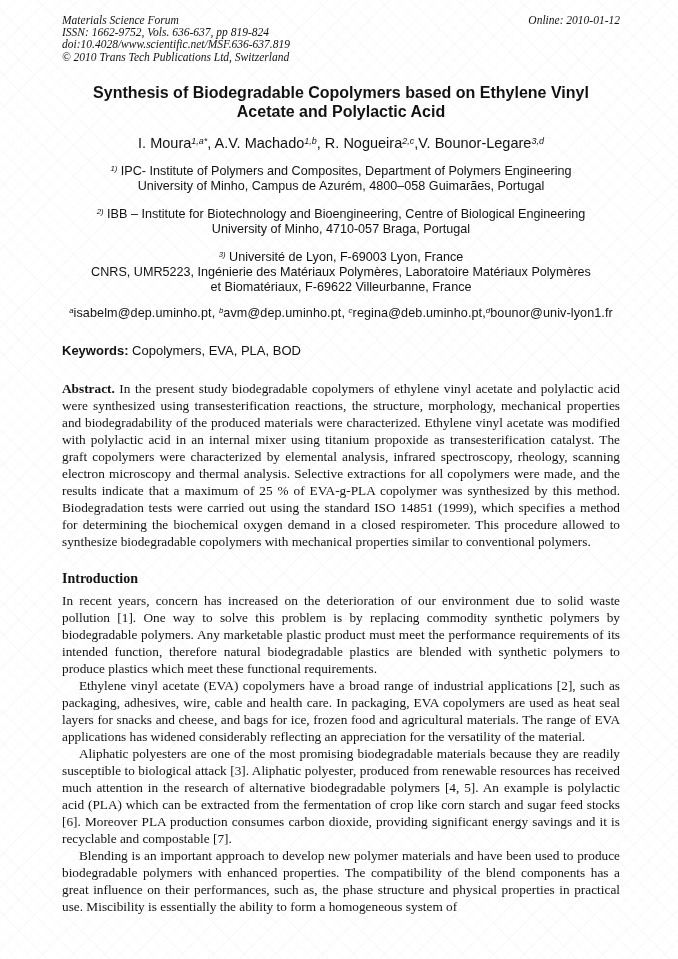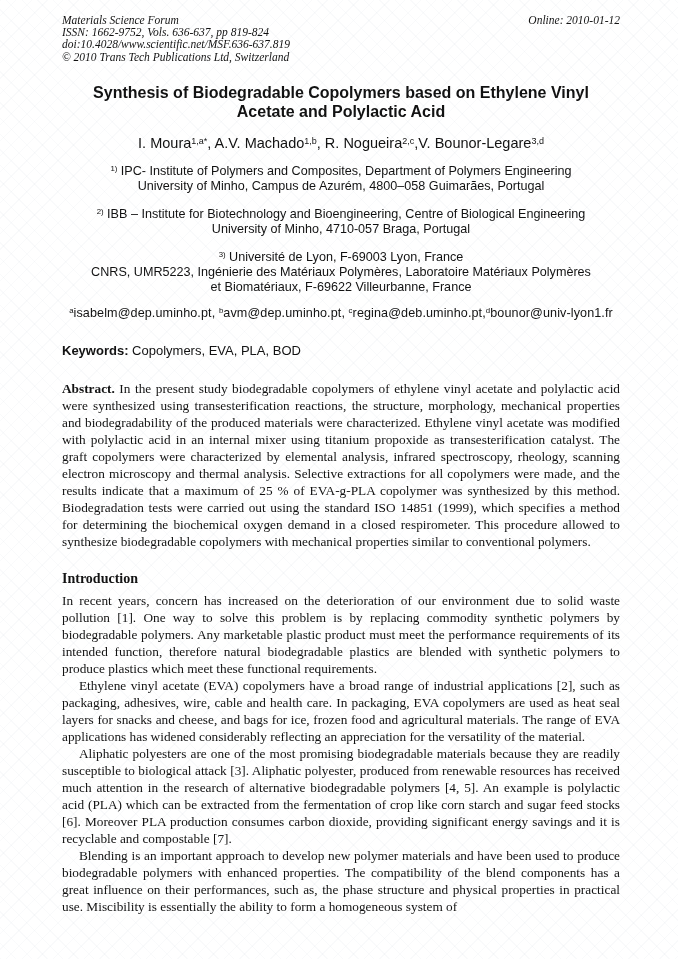--- a/index.html
+++ b/index.html
@@ -22,20 +22,21 @@
     background:
       repeating-linear-gradient(45deg,  rgba(150,165,185,0.055) 0 1px, transparent 1px 11px),
       repeating-linear-gradient(135deg, rgba(150,165,185,0.055) 0 1px, transparent 1px 11px);
   }
   sup {
     font-size: 62%;
     line-height: 0;
     vertical-align: baseline;
     position: relative;
     top: -0.45em;
+    font-style: italic;
   }
   
   .doc-header {
     display: flex; justify-content: space-between; align-items: flex-start;
     font-style: italic;
     font-size: 11.5px; line-height: 12.2px;
     font-family: "Liberation Serif", serif;
   }
   .doc-header .right { text-align: right; white-space: nowrap; }
   

